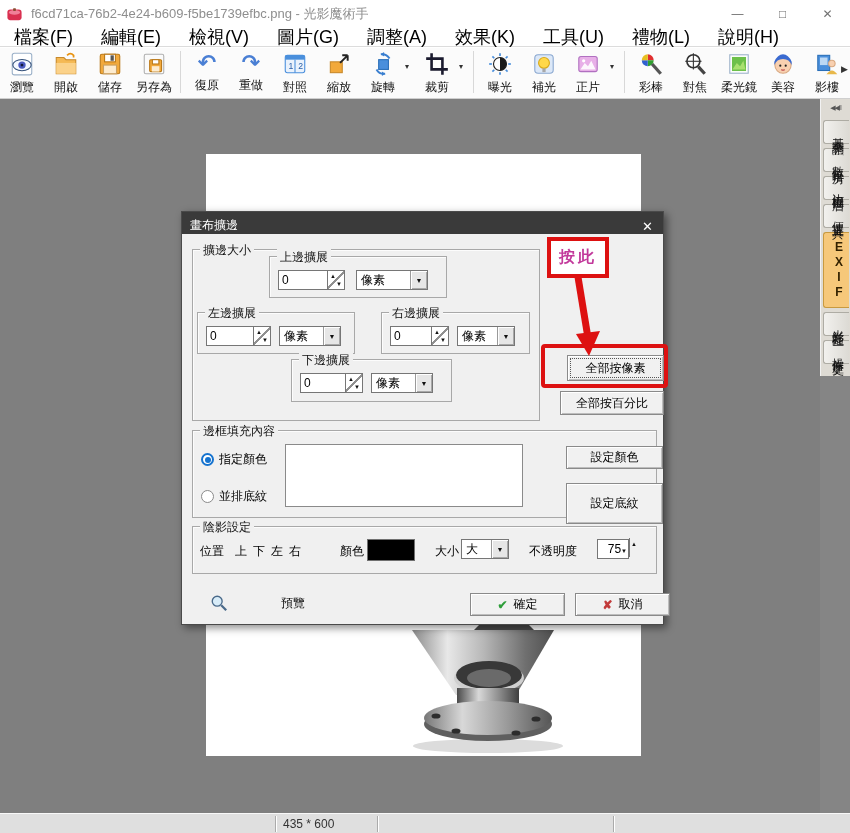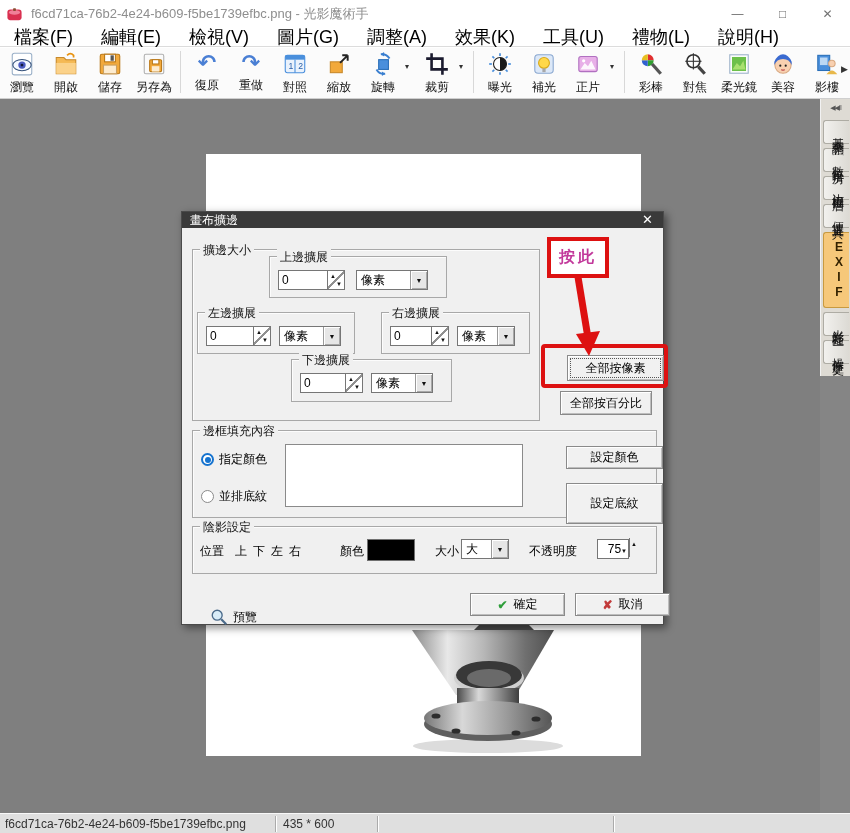--- a/index.html
+++ b/index.html
@@ -38,21 +38,21 @@
               border-radius:3px 0 0 3px; margin:4px 0 4px 2px; padding:7px 3px 7px 2px; display:block; width:26px; text-align:center; }
   .side-tab.active { background:#f6c87a; border-color:#c89a40; font-weight:bold; color:#332200; letter-spacing:1px; }
 
   
   .statusbar { left:0; top:813px; width:850px; height:20px; background:#dfdfdf; border-top:1px solid #f8f8f8; font-size:12px; color:#333; }
   .sb-text { position:absolute; top:3px; white-space:nowrap; }
   .sb-sep { position:absolute; top:2px; width:1px; height:16px; background:#ababab; box-shadow:1px 0 0 #fff; }
 
   
   .dialog { left:181px; top:211px; width:483px; height:414px; background:#f0f0f0; border:1px solid #4a4a4a; box-shadow:3px 3px 8px rgba(0,0,0,.45); }
-  .dlg-titlebar { position:absolute; left:0; top:0; width:100%; height:16px; background:#3a3a3a; display:flex; align-items:flex-start; }
+  .dlg-titlebar { position:absolute; left:0; top:0; width:100%; height:22px; background:#3a3a3a; display:flex; align-items:flex-end; }
   .dlg-title { color:#fff; font-size:12px; margin-left:8px; }
   .dlg-close { margin-left:auto; margin-right:10px; color:#fff; font-size:13px; }
 
   .frame { position:absolute; border:1px solid #a8a8a8; box-shadow:1px 1px 0 rgba(255,255,255,.8) inset; }
   .legend { position:absolute; top:-8px; left:7px; background:#f0f0f0; padding:0 3px; font-size:12px; color:#111; white-space:nowrap; }
 
   .edit { display:inline-flex; align-items:center; width:50px; height:20px; border:1px solid #767676; background:#fff; font-size:12px; padding-left:3px; }
   .spin { position:relative; width:17px; height:20px; border:1px solid #767676; border-left:none;
           background:linear-gradient(135deg,#fff 46%,#909090 47%,#909090 53%,#fff 54%) #fff; }
   .spin i { position:absolute; font-style:normal; font-size:6px; line-height:6px; color:#111; }
@@ -402,21 +402,21 @@
           <i class="sd">▼</i>
         </span>
       <span class="combo" style="width:62px; margin-left:8px">
           <span class="cval">像素</span>
           <span class="cbtn">▼</span>
         </span>
     </div>
   </div>
 
   <button class="btn default" style="left:374px; top:143px; width:97px; height:26px;">全部按像素</button>
-  <button class="btn" style="left:367px; top:179px; width:92px; height:24px;">全部按百分比</button>
+  <button class="btn" style="left:367px; top:179px; width:104px; height:24px;">全部按百分比</button>
 
   <div class="frame" style="left:10px; top:218px; width:465px; height:88px;">
     <span class="legend">邊框填充內容</span>
     <div class="abs" style="left:8px; top:20px; display:flex; align-items:center;">
       <span class="radio sel">
           <i></i>
         </span>
       <span class="rlabel">指定顏色</span>
     </div>
     <div class="abs" style="left:8px; top:57px; display:flex; align-items:center;">
@@ -442,21 +442,21 @@
         <span class="cval">大</span>
         <span class="cbtn">▼</span>
       </span>
     <span class="lbl abs" style="left:336px; top:16px;">不透明度</span>
     <span class="edit abs" style="left:404px; top:12px; width:32px;justify-content:center;">
         <span>75</span>
       </span>
     <span class="spin abs" style="left:436px; top:12px;"><i class="su">▲</i><i class="sd">▼</i></span>
   </div>
 
-  <div class="abs" style="left:28px; top:396px; display:flex; align-items:center;">
+  <div class="abs" style="left:28px; top:382px; display:flex; align-items:center;gap:48px;">
     <svg width="18" height="18" viewBox="0 0 20 20">
       <circle cx="8" cy="8" r="5.5" fill="#d8ecf8" stroke="#4a6a8a" stroke-width="1.5"></circle>
       <line x1="12.5" y1="12.5" x2="18" y2="18" stroke="#4a6a8a" stroke-width="2.5"></line>
     </svg>
     <span class="lbl" style="margin-left:5px;">預覽</span>
   </div>
   <button class="btn" style="left:277px; top:381px; width:95px; height:23px;">
     <span style="color:#2e9e3a; font-weight:bold; margin-right:6px;">✔</span>
     <span>確定</span>
   </button>
@@ -469,18 +469,17 @@
 <svg class="abs ann-arrow">
   <line x1="578" y1="277" x2="588" y2="338" stroke="#dd1111" stroke-width="7"></line>
   <polygon points="589,356 576,334 600,331" fill="#dd1111"></polygon>
 </svg>
 <div class="abs ann-box">
   <span class="ann-text">按此</span>
 </div>
 <div class="abs ann-rect"></div>
 
 <div class="abs statusbar">
-  <span class="sb-text" style="left:5px;">f6cd71ca-76b2-4e24-b609-f5be1739efbc.png</span>
   <span class="sb-sep" style="left:275px;"></span>
   <span class="sb-text" style="left:283px;">435 * 600</span>
   <span class="sb-sep" style="left:377px;"></span>
   <span class="sb-sep" style="left:613px;"></span>
 </div>
 
 </body></html>

